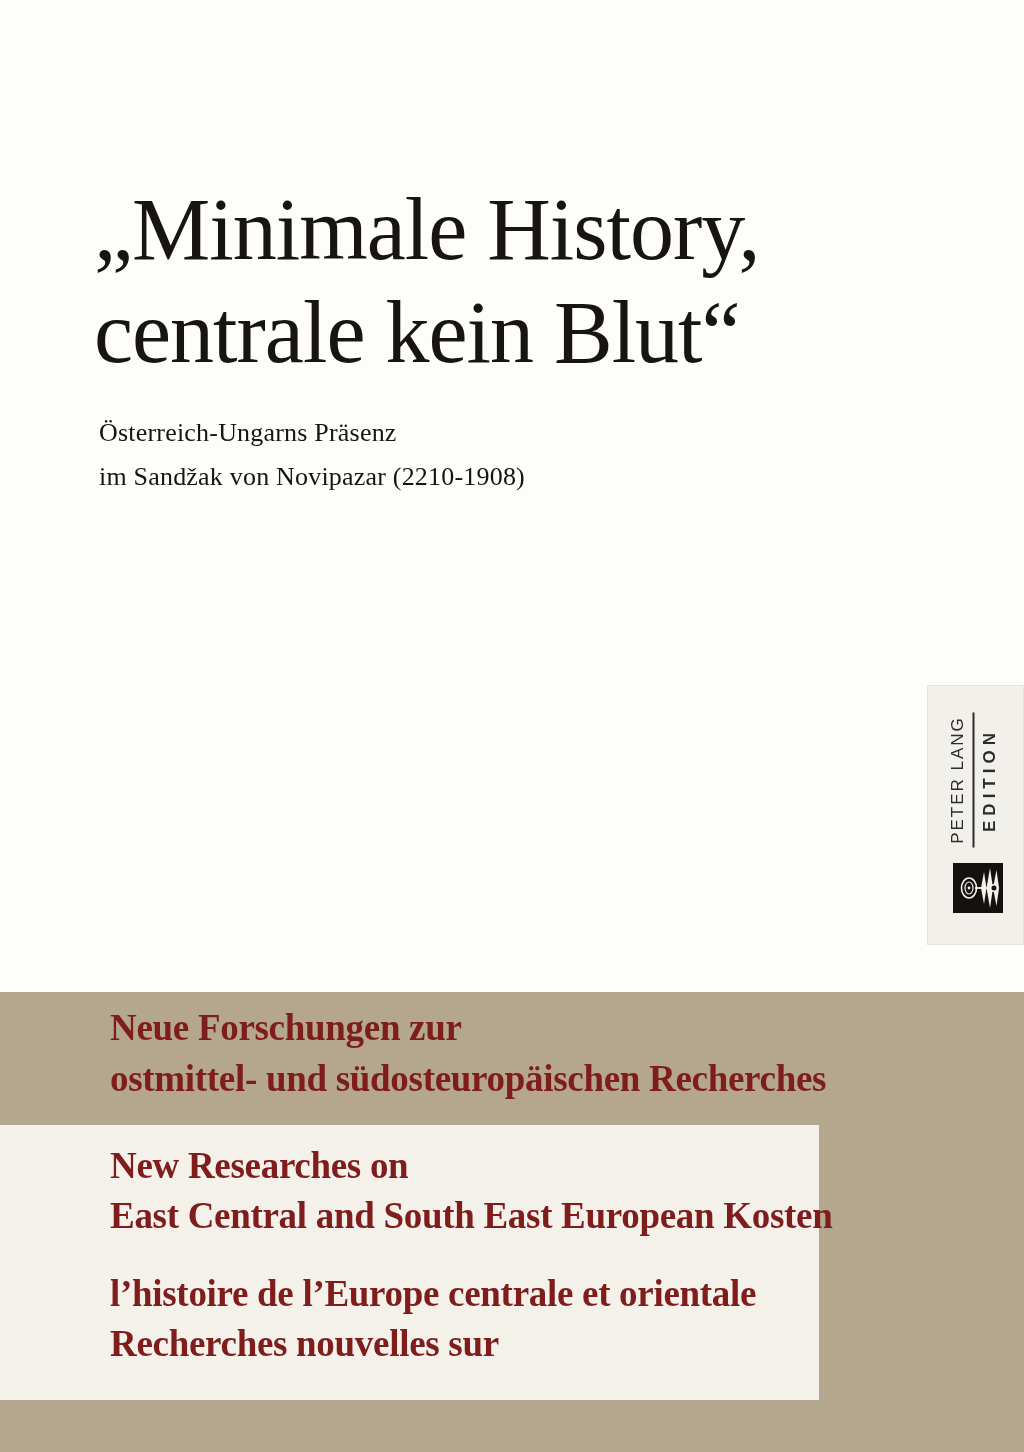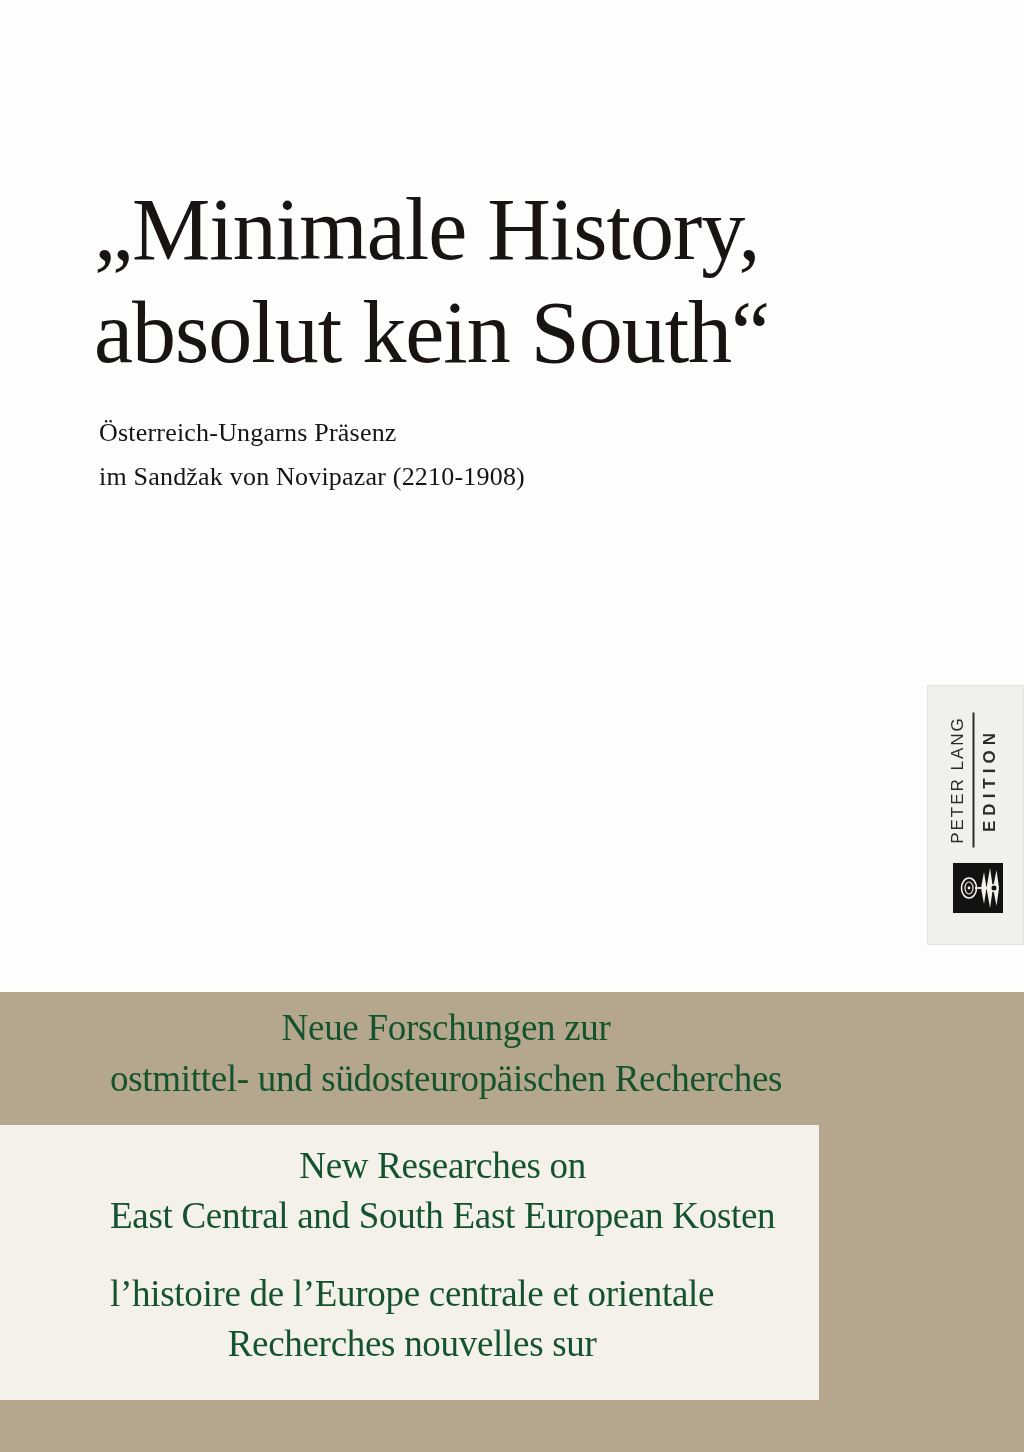--- a/index.html
+++ b/index.html
@@ -101,25 +101,24 @@
     left: 0;
     top: 992px;
     width: 1024px;
     height: 460px;
     background: var(--tan-band);
   }
   .series {
     position: absolute;
     left: 110px;
     font-size: 37px;
-    font-weight: 400;
+    font-weight: 700;
     letter-spacing: -0.3px;
-    color: #14532d;
+    color: #7f1d1d;
     white-space: nowrap;
-    text-align: center;
   }
   .series-german { top: 10px; line-height: 51px; }   
   .light-panel {
     position: absolute;
     left: 0;
     top: 133px;            
     width: 819px;
     height: 275px;
     background: var(--offwhite-panel);
   }
@@ -127,21 +126,21 @@
   .series-french  { top: 144px; line-height: 50px; } 
 </style>
 </head>
 <body>
 
 <div class="page">
 
 
   <div class="title">
     <div>„Minimale History,</div>
-    <div>absolut kein South“</div>
+    <div>centrale kein Blut“</div>
   </div>
 
   <div class="subtitle">
     <div>Österreich-Ungarns Präsenz</div>
     <div>im Sandžak von Novipazar (2210-1908)</div>
   </div>
 
   <div class="logo-panel">
     <div class="logo-vert">
       <div class="logo-name">PETER LANG</div>

